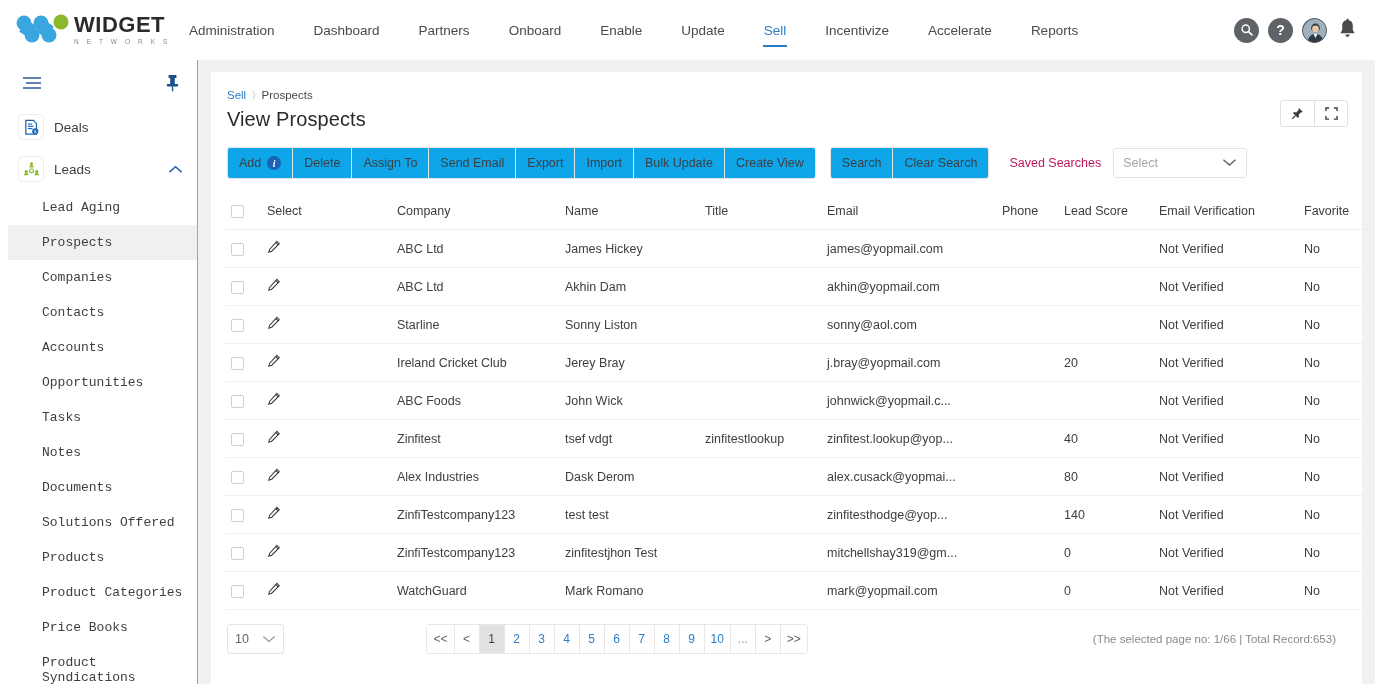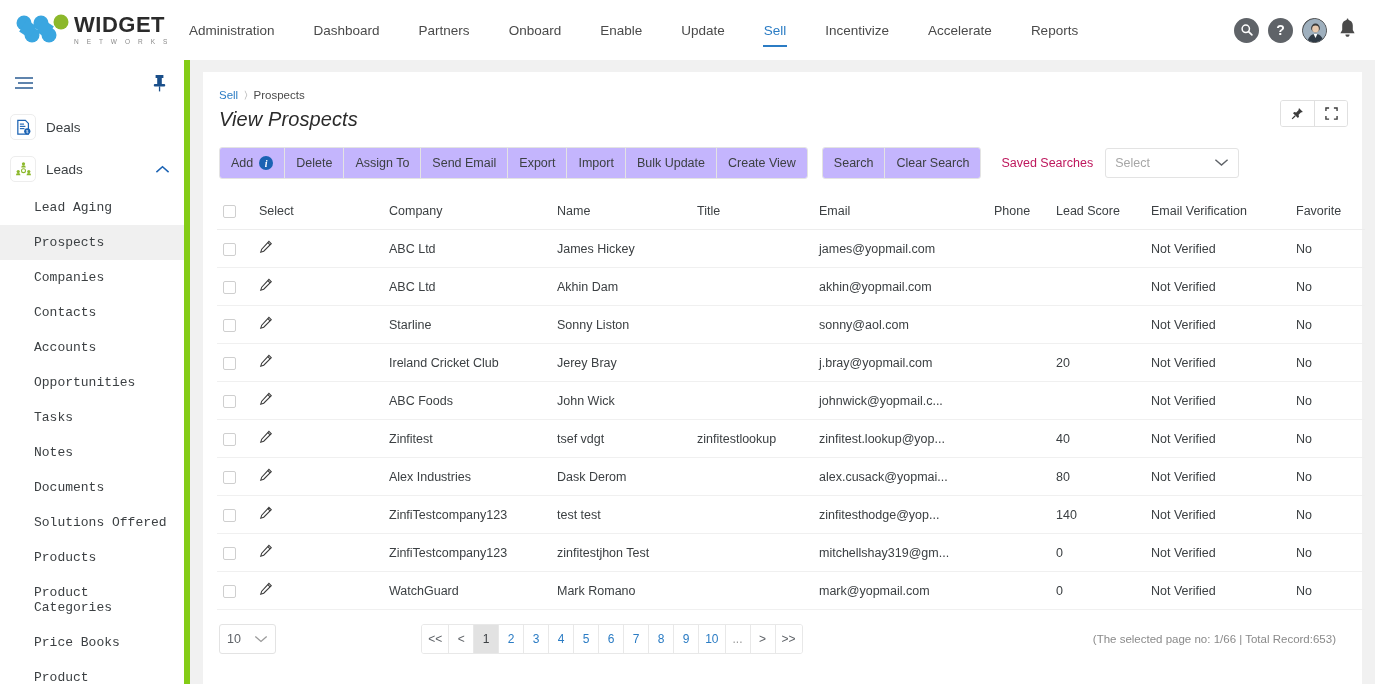--- a/index.html
+++ b/index.html
@@ -68,23 +68,24 @@
   }
   .bell { cursor: pointer; margin-left: 2px; }
 
   
   .shell { display: flex; height: 624px; }
 
   
   .sidebar {
     width: 190px; flex: 0 0 190px;
     background: #ffffff;
-    border-right: 6px solid #84cc16;
+    border-right: 1px solid #84cc16;
     overflow: hidden;
     padding-top: 6px;
+    margin-left: 8px;
   }
   .sb-top {
     display: flex; align-items: center; justify-content: space-between;
     padding: 8px 18px 10px 14px; height: 40px;
   }
   .hamburger { cursor: pointer; }
   .pin { cursor: pointer; }
   .sb-group {
     display: flex; align-items: center;
     padding: 6px 14px 6px 10px; cursor: pointer; height: 42px;
@@ -113,40 +114,40 @@
     background: #ffffff; height: 100%;
     padding: 14px 14px 0 14px;
     position: relative;
   }
   .crumb { font-size: 11.5px; padding: 3px 0 0 2px; display: flex; align-items: center; gap: 6px;}
   .crumb .c-link { color: #2b7cc4; cursor: pointer; }
   .crumb .c-sep { color: #b9b9b9; font-size: 10px; }
   .crumb .c-cur { color: #4a4a4a; }
   .page-title {
     font-size: 20px; color: #2b2b2b; font-weight: normal;
-    padding: 7px 12px 0 2px; letter-spacing: .1px; font-style: italic;
+    padding: 7px 12px 0 2px; letter-spacing: .1px;
   }
   .title-actions {
     position: absolute; right: 14px; top: 28px;
     display: flex; border: 1px solid #e0e0e0; border-radius: 3px; overflow: hidden;
   }
   .title-actions .ta-btn {
     width: 33px; height: 25px; display: flex; align-items: center; justify-content: center;
     background: #fff; cursor: pointer;
   }
   .title-actions .ta-btn + .ta-btn { border-left: 1px solid #e0e0e0; }
 
   
   .toolbar {
     display: flex; align-items: center; margin-top: 16px;
     padding-left: 2px;
   }
   .btn-group { display: flex; border: 1px solid #e3e3e3; border-radius: 3px; overflow: hidden; }
   .tb-btn {
-    font-size: 12.5px; color: #3c4043; background: #c4b5fd;
+    font-size: 12.5px; color: #3c4043; background: #0ea5e9;
     padding: 7px 11px; cursor: pointer; white-space: nowrap;
     display: flex; align-items: center; gap: 6px; height: 30px;
   }
   .tb-btn + .tb-btn { border-left: 1px solid #e3e3e3; }
   .btn-group + .btn-group { margin-left: 14px; }
   .info-dot {
     width: 14px; height: 14px; border-radius: 50%; background: #1a62b3;
     color: #fff; font-size: 10px; font-weight: bold; font-style: italic;
     display: inline-flex; align-items: center; justify-content: center;
     font-family: "Liberation Serif", serif;

